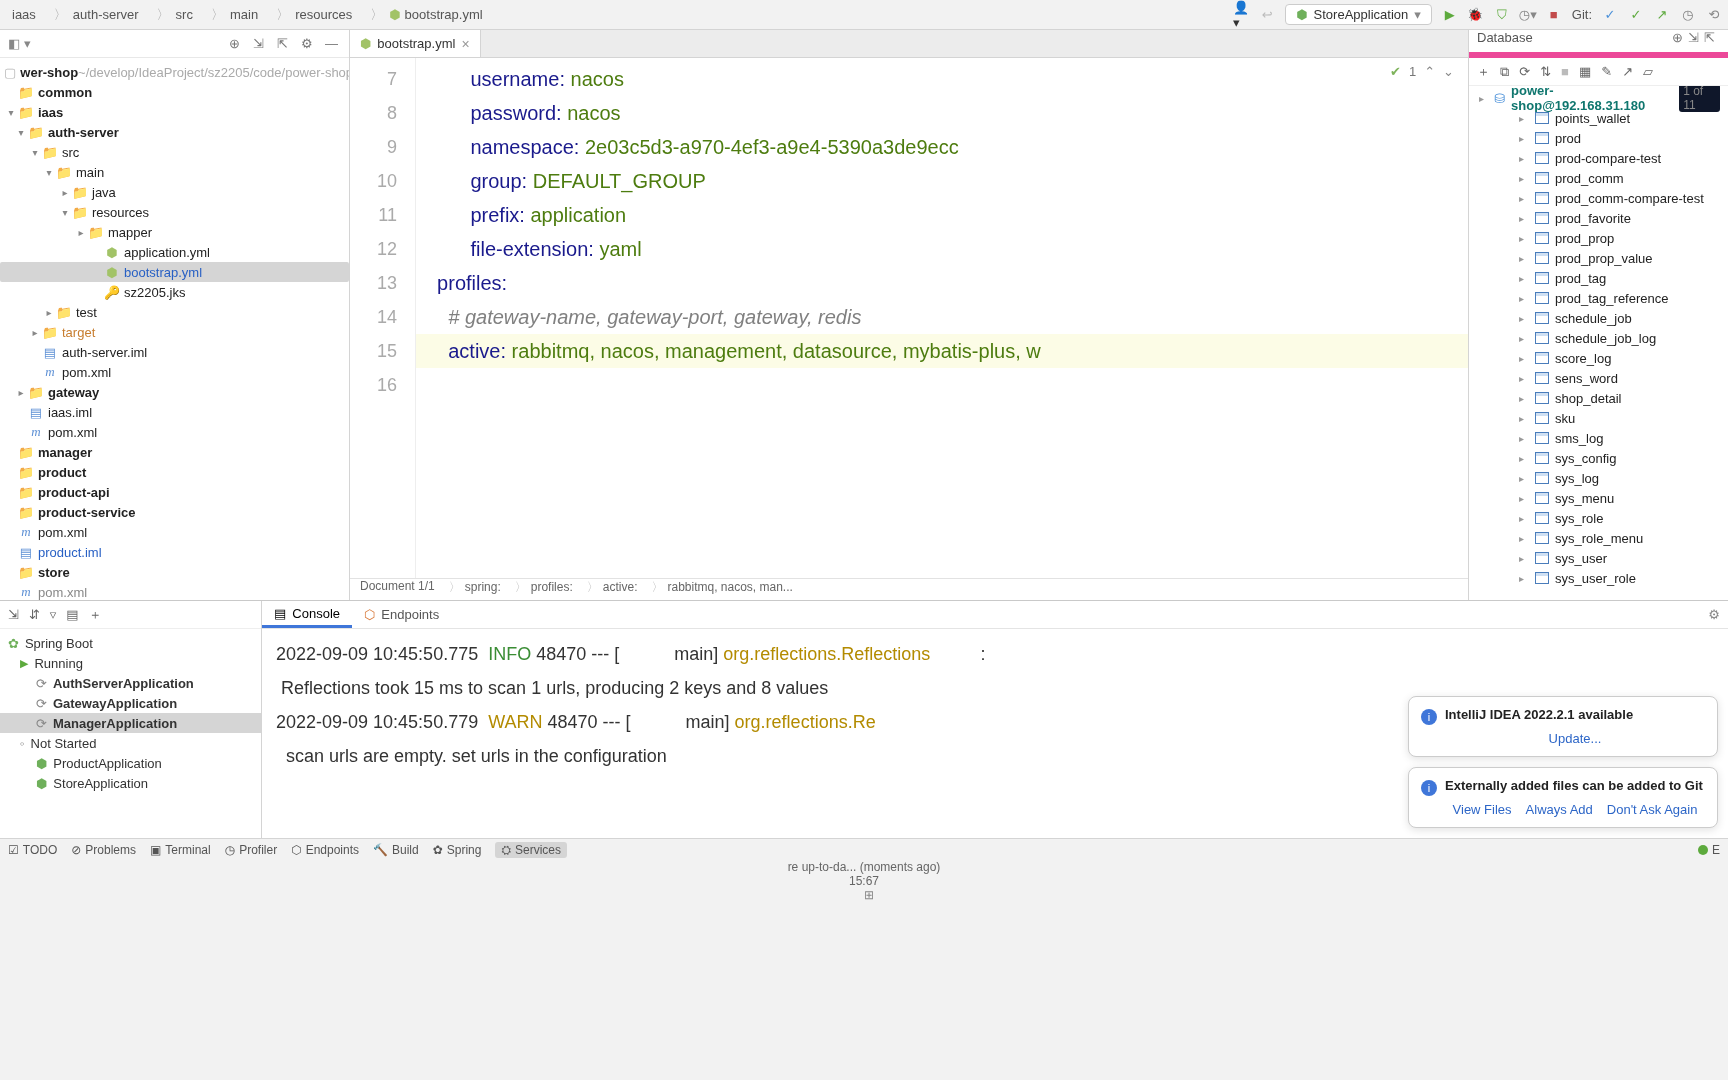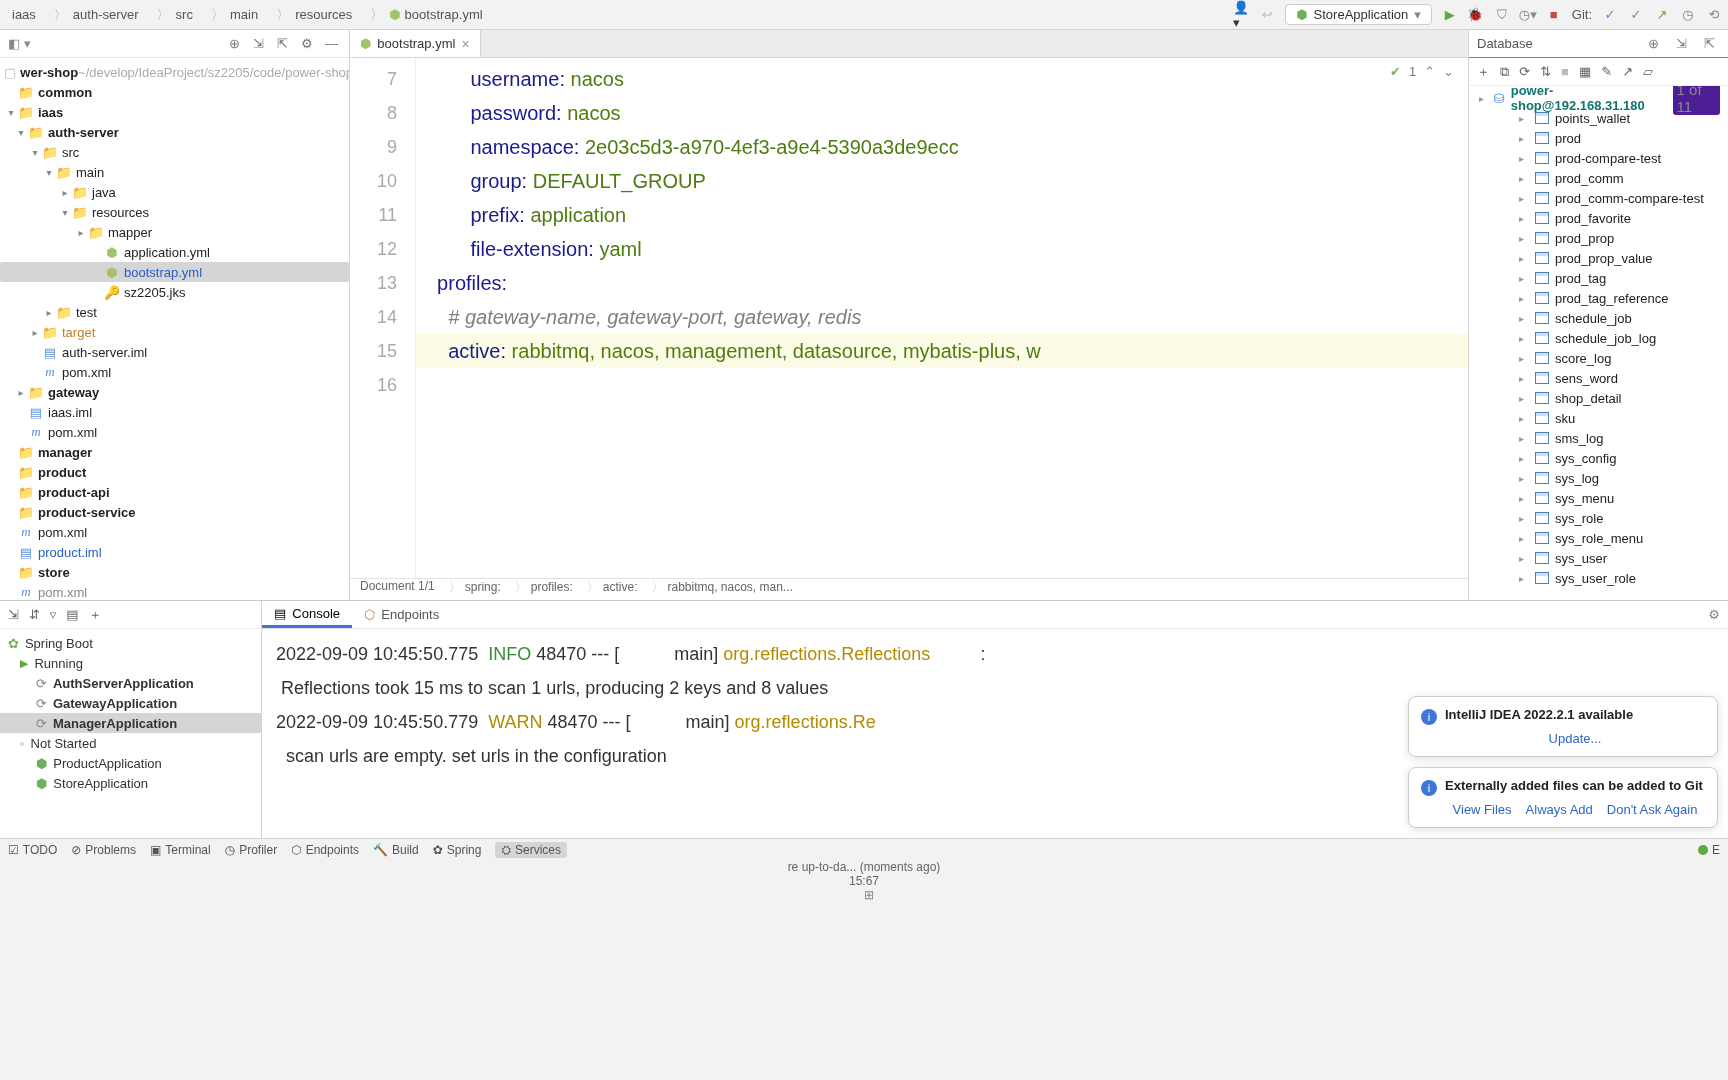--- a/index.html
+++ b/index.html
@@ -62,31 +62,31 @@
 .val-y { color: #4d7c0f; }
 .comment-y { color: #808080; font-style: italic; }
 .editor-status { position: absolute; right: 14px; top: 6px; display: flex; align-items: center; gap: 8px; color: #777; }
 .editor-status .chk { color: #7eb35b; }
 .editor-status .navarrow { color: #888; cursor: pointer; }
 .editor-bottom { height: 22px; border-top: 1px solid #e2e2e2; display: flex; gap: 10px; padding: 0 10px; color: #666; font-size: 12px; }
 .editor-bottom .sep::before { content: '〉'; color: #bbb; margin: 0 4px; }
 
 
 .rightpanel { width: 260px; background: #fff; border-left: 1px solid #d4d4d4; display: flex; flex-direction: column; }
-.righthead { height: 28px; display: flex; align-items: center; padding: 0 8px; gap: 12px; border-bottom: 1px solid #ec4899; }
+.righthead { height: 28px; display: flex; padding: 0 8px; gap: 0; border-bottom: 6px solid #ec4899; }
 .righthead .title { flex: 1; color: #555; }
 .right-toolbar { height: 28px; display: flex; align-items: center; gap: 10px; padding: 0 8px; border-bottom: 1px solid #eee; color: #666; }
 .dbs { flex: 1; overflow: auto; padding: 2px 0; }
 .dbrow { display: flex; align-items: center; height: 20px; padding-left: 10px; gap: 6px; cursor: pointer; }
 .dbrow .plabel { color: #222; }
 .dbrow.conn .plabel { color: #0f766e; font-weight: 700; }
 .dbrow .dbcaret { width: 10px; color: #999; font-size: 10px; }
 .dbrow .tbl { width: 14px; height: 12px; border: 1px solid #4a7dbb; position: relative; background: linear-gradient(#cfe0f3 33%, #fff 33%); }
 .dbrow.indent { padding-left: 50px; }
-.dbrow .count { margin-left: auto; margin-right: 8px; color: #888; background: #4c1d95; padding: 0 4px; border-radius: 3px; font-size: 15px; }
+.dbrow .count { margin-left: auto; margin-right: 8px; color: #888; background: #0f172a; padding: 0 4px; border-radius: 3px; font-size: 12px; }
 
 
 .services { height: 238px; background: #fff; border-top: 1px solid #c9c9c9; display: flex; position: relative; }
 .svc-left { width: 262px; border-right: 1px solid #d4d4d4; display: flex; flex-direction: column; }
 .svc-left .svctoolbar { height: 28px; display: flex; align-items: center; gap: 10px; padding: 0 8px; border-bottom: 1px solid #eee; color: #666; }
 .svc-tree { flex: 1; overflow: auto; padding: 4px 0; }
 .svc-tree .snode { display: flex; align-items: center; height: 20px; padding-left: 8px; gap: 6px; cursor: pointer; }
 .svc-tree .snode.l1 { padding-left: 20px; }
 .svc-tree .snode.l2 { padding-left: 36px; }
 .svc-tree .snode.sel { background: #d5d5d5; }

